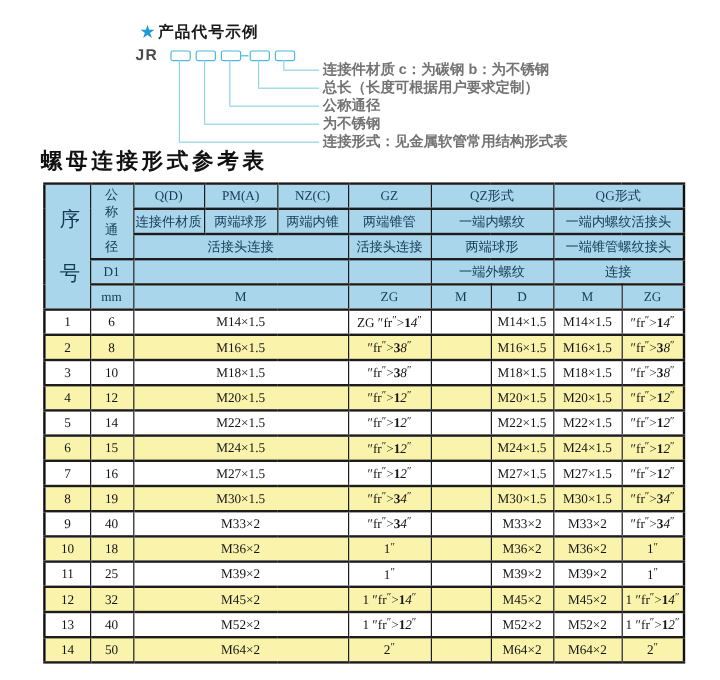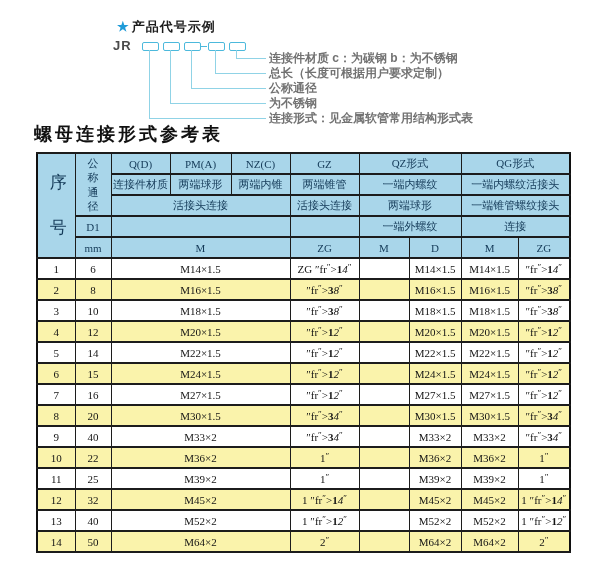--- a/index.html
+++ b/index.html
@@ -196,41 +196,41 @@
           <td>16</td>
           <td colspan="3">M27×1.5</td>
           <td><span class="&lt;span">″</span>fr<span class="inch">″</span>&gt;<b>1</b><i>2</i><span class="inch">″</span></td>
           <td></td>
           <td>M27×1.5</td>
           <td>M27×1.5</td>
           <td><span class="&lt;span">″</span>fr<span class="inch">″</span>&gt;<b>1</b><i>2</i><span class="inch">″</span></td>
         </tr>
         <tr class="alt">
           <td>8</td>
-          <td>20</td>
+          <td>19</td>
           <td colspan="3">M30×1.5</td>
           <td><span class="&lt;span">″</span>fr<span class="inch">″</span>&gt;<b>3</b><i>4</i><span class="inch">″</span></td>
           <td></td>
           <td>M30×1.5</td>
           <td>M30×1.5</td>
           <td><span class="&lt;span">″</span>fr<span class="inch">″</span>&gt;<b>3</b><i>4</i><span class="inch">″</span></td>
         </tr>
         <tr>
           <td>9</td>
           <td>40</td>
           <td colspan="3">M33×2</td>
           <td><span class="&lt;span">″</span>fr<span class="inch">″</span>&gt;<b>3</b><i>4</i><span class="inch">″</span></td>
           <td></td>
           <td>M33×2</td>
           <td>M33×2</td>
           <td><span class="&lt;span">″</span>fr<span class="inch">″</span>&gt;<b>3</b><i>4</i><span class="inch">″</span></td>
         </tr>
         <tr class="alt">
           <td>10</td>
-          <td>22</td>
+          <td>18</td>
           <td colspan="3">M36×2</td>
           <td>1<span class="inch">″</span></td>
           <td></td>
           <td>M36×2</td>
           <td>M36×2</td>
           <td>1<span class="inch">″</span></td>
         </tr>
         <tr>
           <td>11</td>
           <td>25</td>

